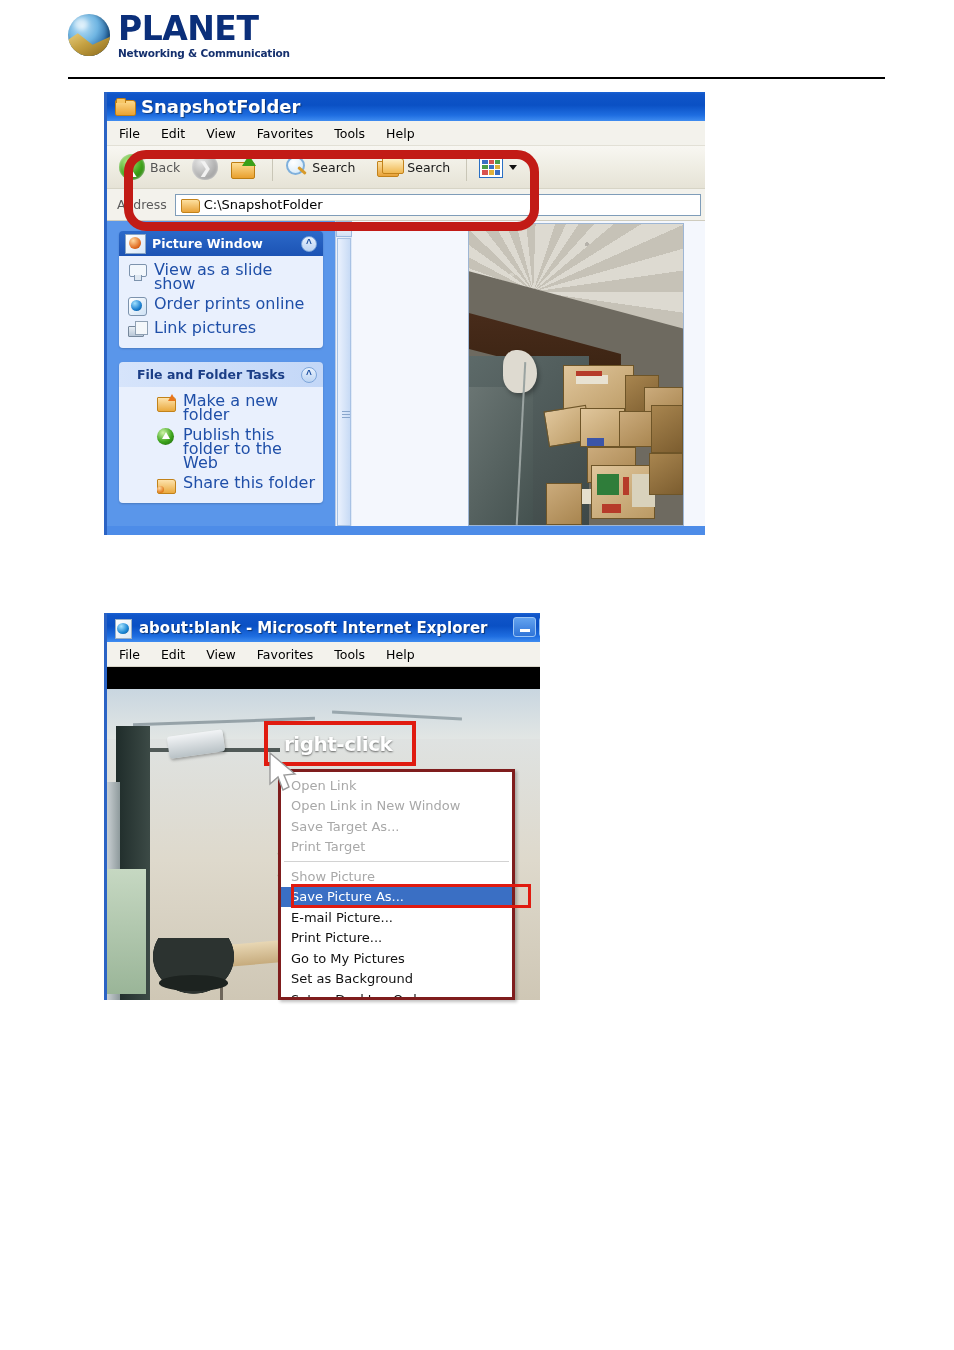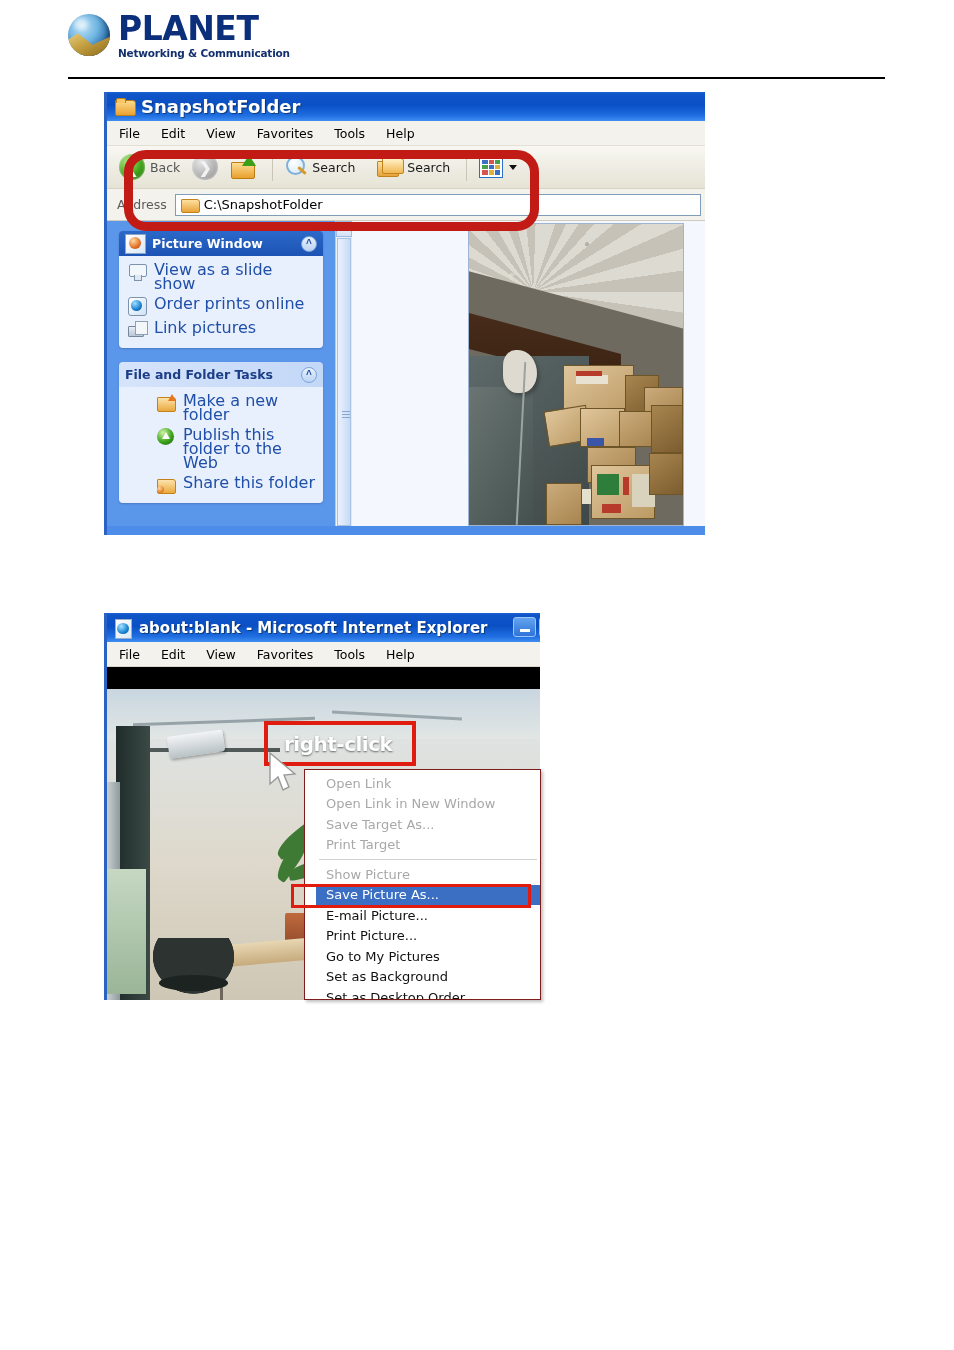--- a/index.html
+++ b/index.html
@@ -185,21 +185,21 @@
   }
   .tp-head .ph-ico:after {
     content:""; position:absolute; left:4px; top:3px; width:12px; height:12px;
     border-radius:50%;
     background:radial-gradient(circle at 35% 30%,#ffd9a0,#e06a1f 65%,#9c3c06 100%);
   }
   .tp-title {
     font-size:12.5px; font-weight:bold; color:#ffffff; margin-left:6px;
     font-family:"DejaVu Sans", sans-serif;
   }
-  .tp-head.light .tp-title { color:#1b3e86; margin-left:0; }
+  .tp-head.light .tp-title { color:#1b3e86; margin-left:12px; }
   .chev {
     margin-left:auto; width:16px; height:16px; border-radius:50%;
     background:linear-gradient(to bottom,#e8f1fd,#bcd4f3);
     border:1px solid #7ea6da; display:flex; align-items:center; justify-content:center;
     font-size:10px; color:#1c4fa0; font-weight:bold; line-height:1; flex:none;
   }
   .tp-body { background:#e9f0fd; padding:7px 6px 9px 9px; }
   .tp-body.b2 { background:#e9f0fd;padding-left:38px; }
   .tp-row { display:flex; align-items:flex-start; margin-bottom:6px; }
   .tp-row:last-child { margin-bottom:0; }
@@ -478,24 +478,24 @@
     color:#ffffff; font-weight:bold; font-size:20px;
     font-family:"DejaVu Sans", sans-serif; letter-spacing:-.5px;
     text-shadow:0 1px 2px rgba(0,0,0,.55);
   }
   #cursor-arrow {
     position:absolute; left:268px; top:752px; width:30px; height:42px; z-index:52;
   }
 
   
   #context-menu {
-    position:absolute; left:304px; top:769px; width:237px; height:231px;
-    background:#ffffff; border:1px solid #7f1d1d; z-index:45;
+    position:absolute; left:278px; top:769px; width:237px; height:231px;
+    background:#ffffff; border:3px solid #7f1d1d; z-index:45;
     box-shadow:2px 2px 3px rgba(0,0,0,.25);
-    padding:3px 0 0 11px; overflow:hidden;
+    padding:3px 0 0 0; overflow:hidden;
   }
   .cm-item {
     height:20.5px; display:flex; align-items:center; padding-left:10px;
     font-size:13px; color:#111; font-family:"DejaVu Sans", sans-serif;
   }
   .cm-item.disabled { color:#a8a8a8; }
   .cm-sep { height:1px; background:#d2d2d2; margin:4px 3px; }
   .cm-item.selected {
     background:#3a6fc4; color:#ffffff;
   }

